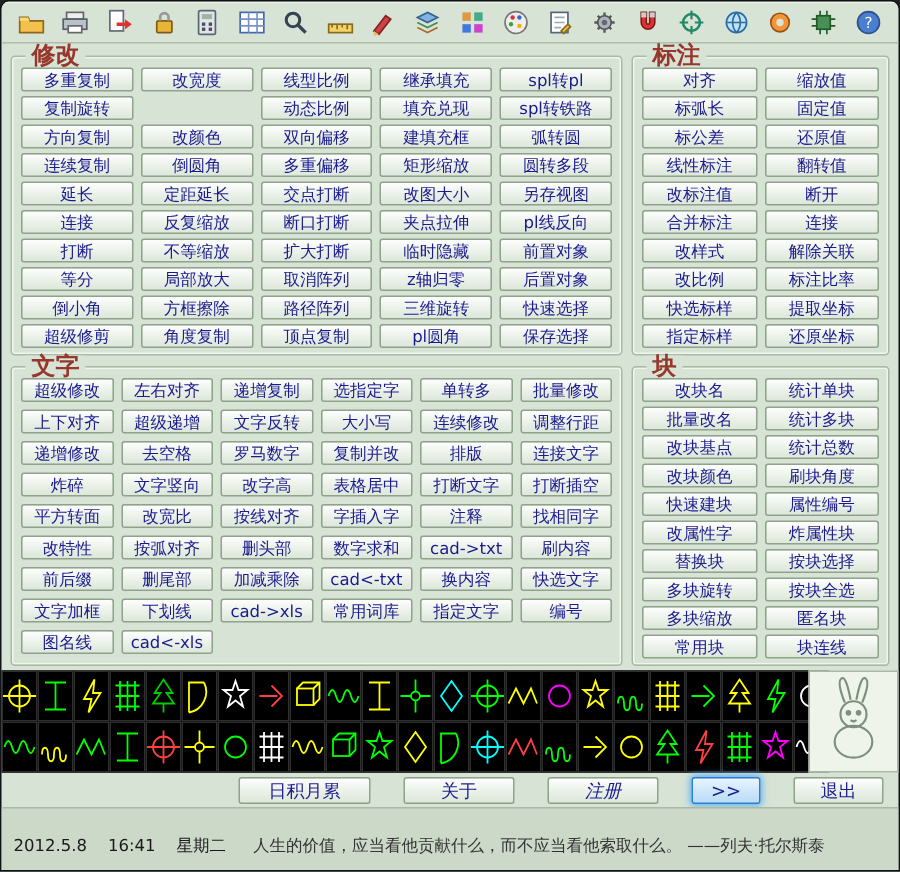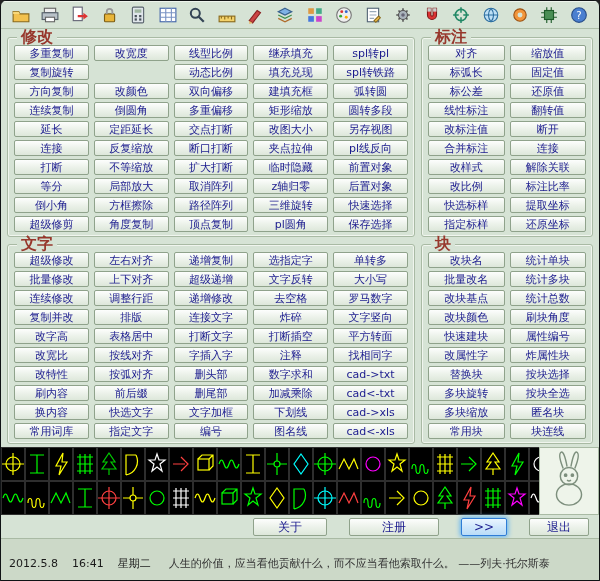--- a/index.html
+++ b/index.html
@@ -35,21 +35,21 @@
   
   .palette-row{margin-top:3px;flex:0 0 68px;height:68px;display:flex;}
   .palette{width:538px;background:#000;display:grid;grid-template-columns:repeat(23,1fr);grid-template-rows:repeat(2,1fr);}
   .pcell{border:1px solid #2e2e2e;display:flex;align-items:center;justify-content:center;cursor:pointer;background:#000;}
   .pcell svg{display:block;}
   .mascot{flex:1;background:#eef4ea;border:1px solid #a9baa4;display:flex;align-items:center;justify-content:center;}
   
   .footer{flex:0 0 23px;display:flex;align-items:center;justify-content:flex-end;gap:22px;padding-right:10px;}
   .fbtn{height:18px;box-sizing:border-box;font-family:inherit;font-size:12px;line-height:15px;color:#1b1b8e;
         background:linear-gradient(180deg,#fdfefd,#ecf2ea 50%,#dde7da);border:1px solid #8fa28b;border-radius:2px;cursor:pointer;}
-  .fbtn-daily{width:88px;} .fbtn-about{width:74px;} .fbtn-register{width:90px;} .fbtn-expand{width:46px;} .fbtn-exit{width:60px;}
+  .fbtn-daily{width:88px;} .fbtn-about{width:74px;} .fbtn-register{width:74px;font-style:italic;} .fbtn-expand{width:46px;} .fbtn-exit{width:60px;}
   .fbtn.hl{border:1px solid #2e7cd6;box-shadow:0 0 5px 1px #5fb2f5;background:linear-gradient(180deg,#eaf5ff,#cfe7fb 50%,#b9dcf8);}
   
   .statusbar{flex:0 0 17px;display:flex;align-items:center;gap:14px;padding:16px 8px;font-size:11px;color:#1a1a1a;
              background:#ccd9c8;border-top:1px solid #a9baa4;}
   .statusbar .quote{flex:1;margin-left:4px;white-space:nowrap;overflow:hidden;color:#333;}
 </style>
 </head>
 <body>
 
 <div class="window">
@@ -273,21 +273,21 @@
           <button class="btn">提取坐标</button>
           <button class="btn">指定标样</button>
           <button class="btn">还原坐标</button>
         </div>
     </div>
   </div>
 
   <div class="grp-row second">
     <div class="group wide">
       <span class="gtitle">文字</span>
-      <div class="grid" id="grid-text" style="grid-template-columns: repeat(5, 1fr);">
+      <div class="grid" id="grid-text" style="grid-template-columns: repeat(6, 1fr);">
           <button class="btn">超级修改</button>
           <button class="btn">左右对齐</button>
           <button class="btn">递增复制</button>
           <button class="btn">选指定字</button>
           <button class="btn">单转多</button>
           <button class="btn">批量修改</button>
           <button class="btn">上下对齐</button>
           <button class="btn">超级递增</button>
           <button class="btn">文字反转</button>
           <button class="btn">大小写</button>
@@ -613,20 +613,21 @@
           <path d="M34 19q6 -15 2 -17q-3 -1 -6 15"></path>
           <circle cx="24.5" cy="26" r="1.2" fill="#7d8f7d"></circle>
           <circle cx="31.5" cy="26" r="1.2" fill="#7d8f7d"></circle>
           <path d="M26 31q2 2 4 0"></path>
         </g>
       </svg>
     </div>
   </div>
 
   <div class="footer" id="footer">
+      <button class="fbtn fbtn-daily">日积月累</button>
       <button class="fbtn fbtn-about">关于</button>
       <button class="fbtn fbtn-register">注册</button>
       <button class="fbtn fbtn-expand hl">&gt;&gt;</button>
       <button class="fbtn fbtn-exit">退出</button>
     </div>
 
   <div class="statusbar">
     <span>2012.5.8</span>
     <span>16:41</span>
     <span>星期二</span>

